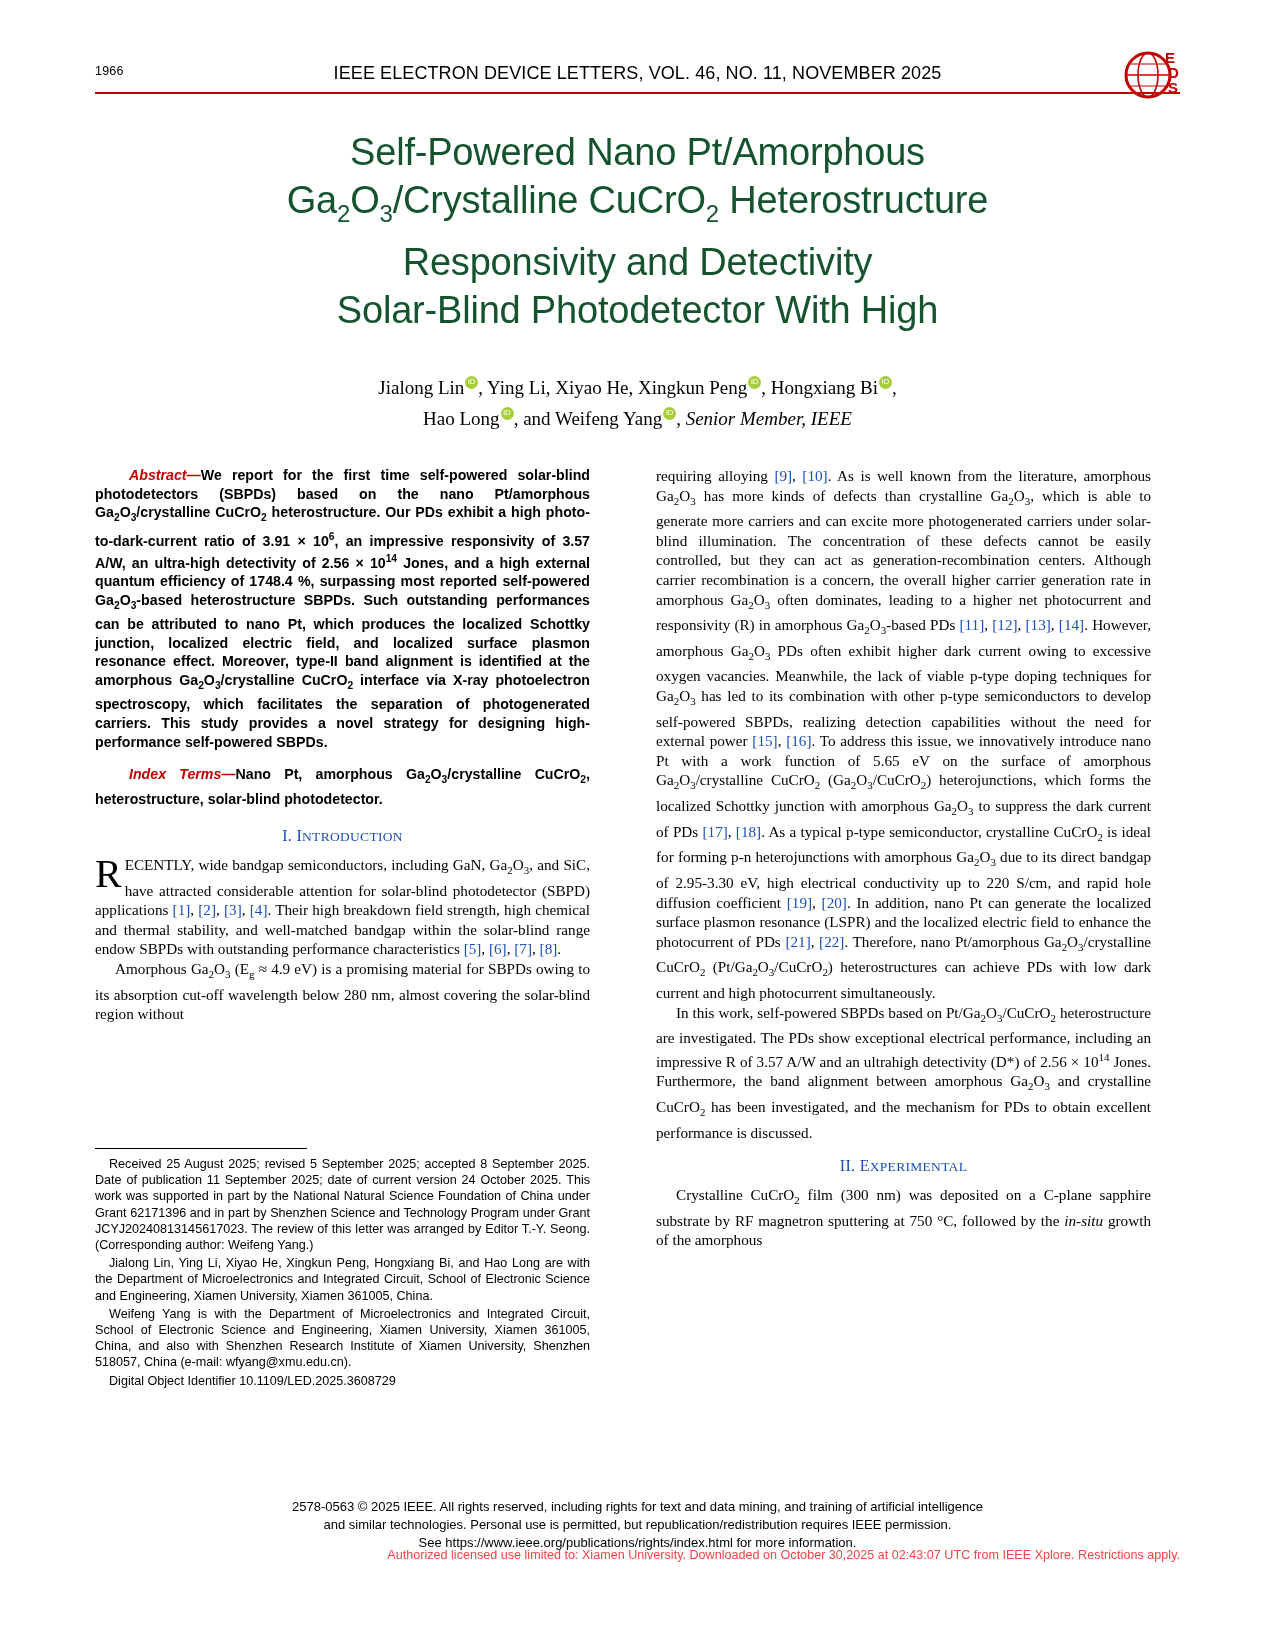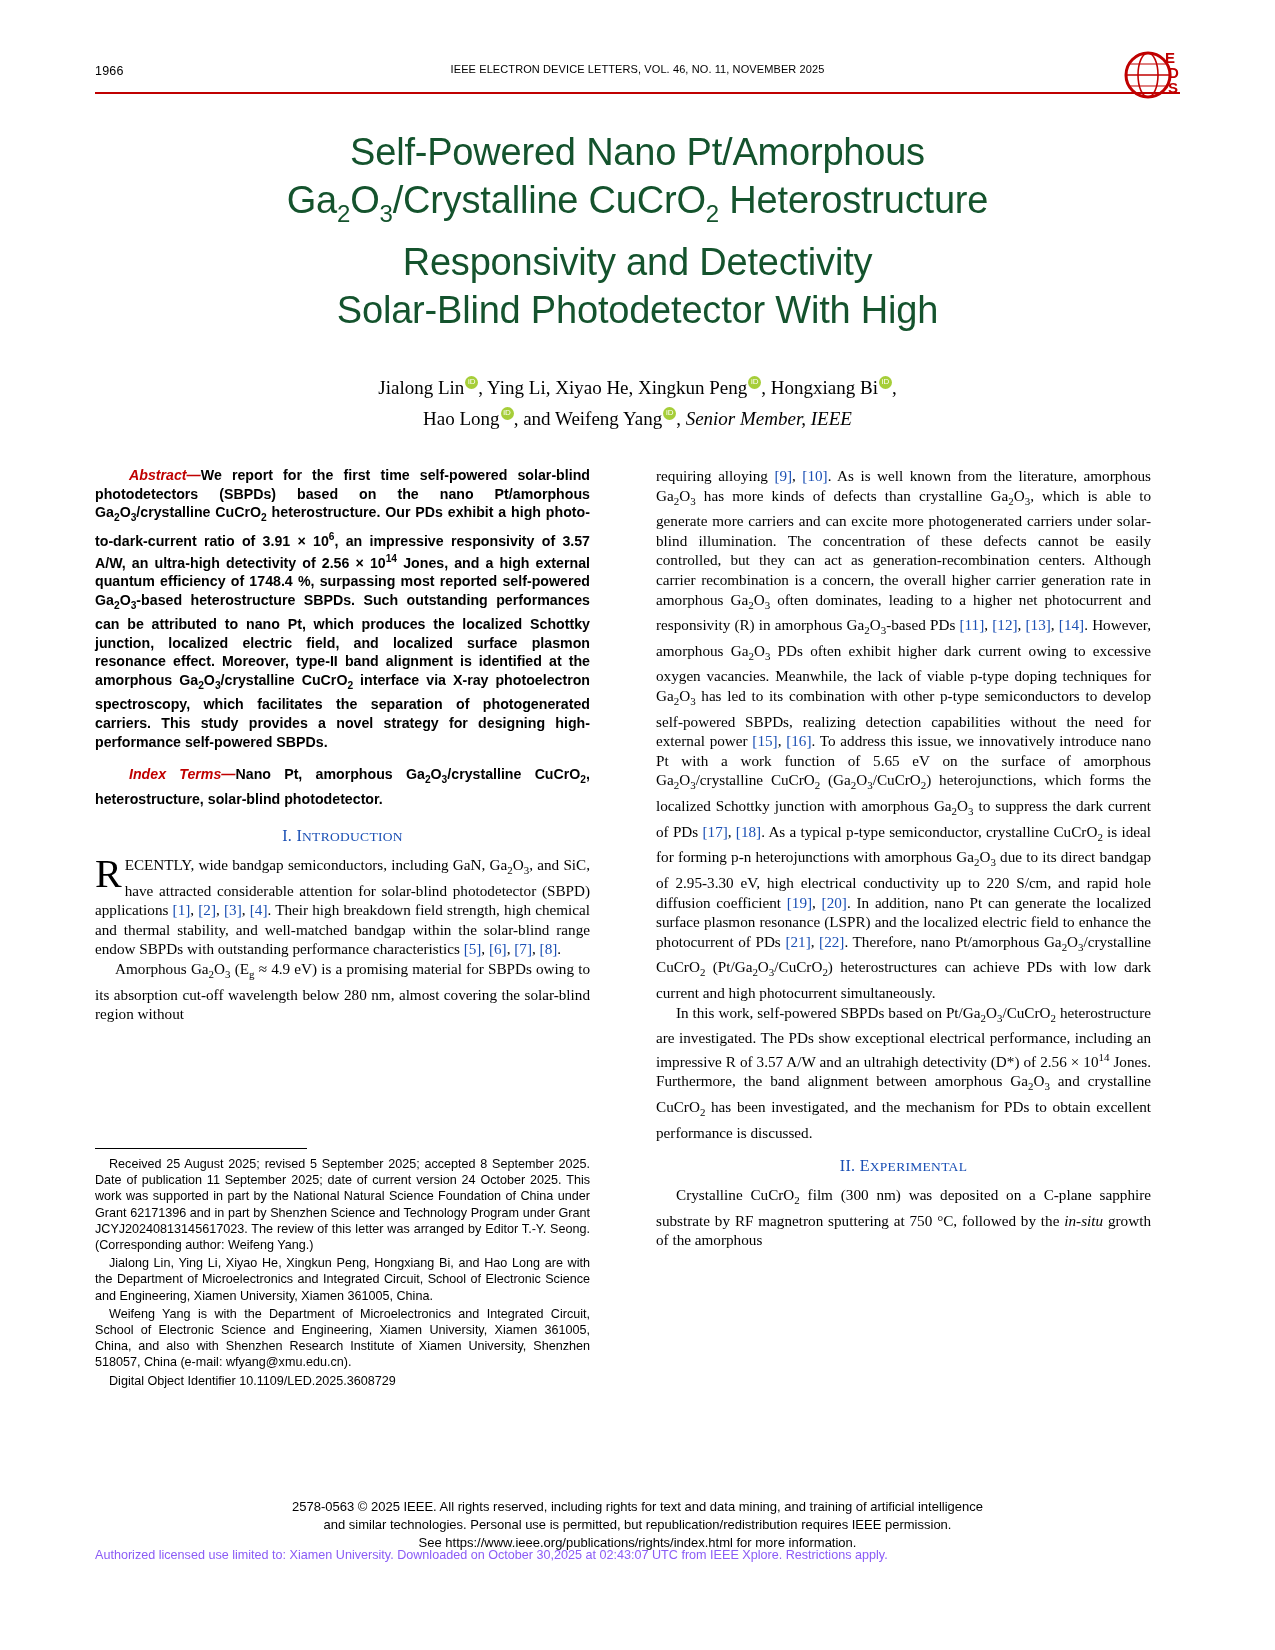--- a/index.html
+++ b/index.html
@@ -38,21 +38,21 @@
     top: 6px;
     font-size: 12.5px;
     letter-spacing: .2px;
   }
   .runhead .title {
     position: absolute;
     left: 0;
     right: 0;
     top: 5px;
     text-align: center;
-    font-size: 11px;
+    font-size: 18px;
     letter-spacing: .1px;
   }
   .runhead-rule {
     position: absolute;
     top: 92px;
     left: 95px;
     right: 95px;
     height: 2px;
     background: #c00000;
   }
@@ -223,24 +223,24 @@
     text-align: center;
     font-family: "Liberation Sans", sans-serif;
     font-size: 13px;
     line-height: 18px;
   }
   .auth-line {
     position: absolute;
     left: 95px;
     right: 95px;
     top: 1548px;
-    text-align: left;
+    text-align: right;
     font-family: "Liberation Sans", sans-serif;
     font-size: 12.6px;
-    color: #8b5cf6;
+    color: #ef4444;
   }
   sub { font-size: .72em; }
   sup { font-size: .72em; }
 </style>
 </head>
 <body>
 
 <div class="page">
 
   <div class="runhead">

